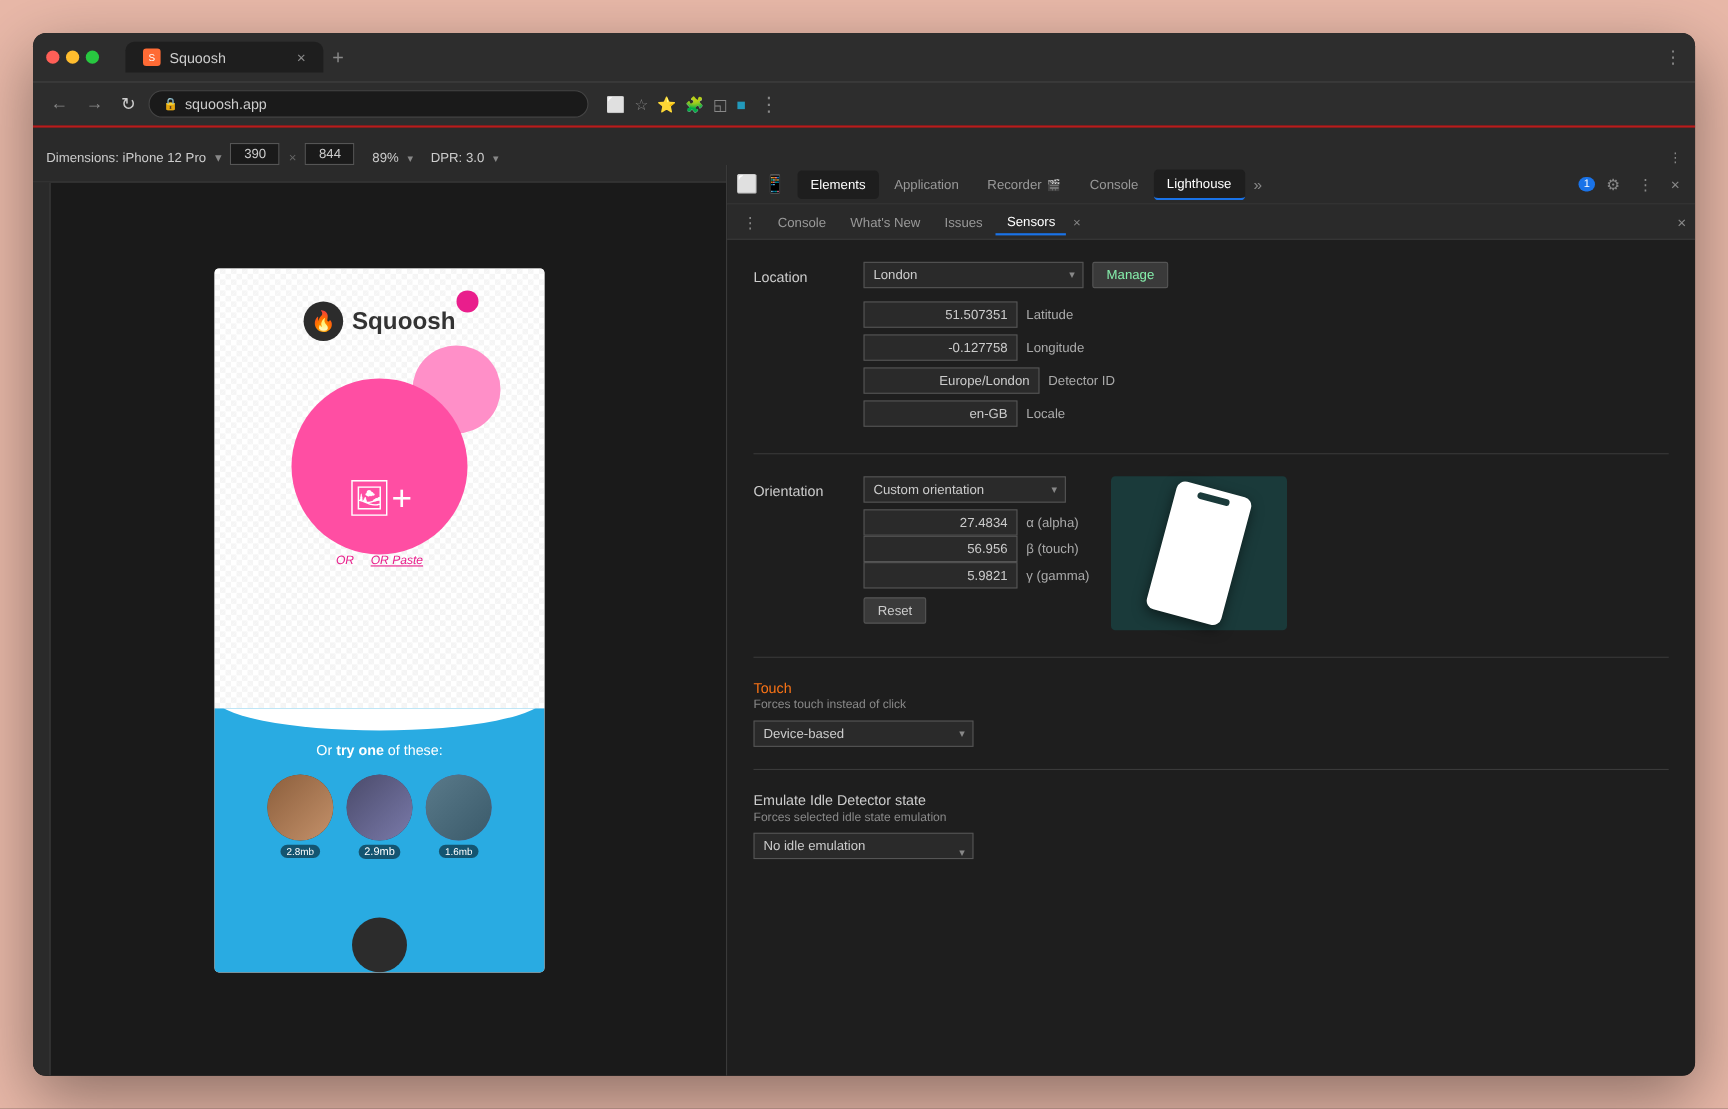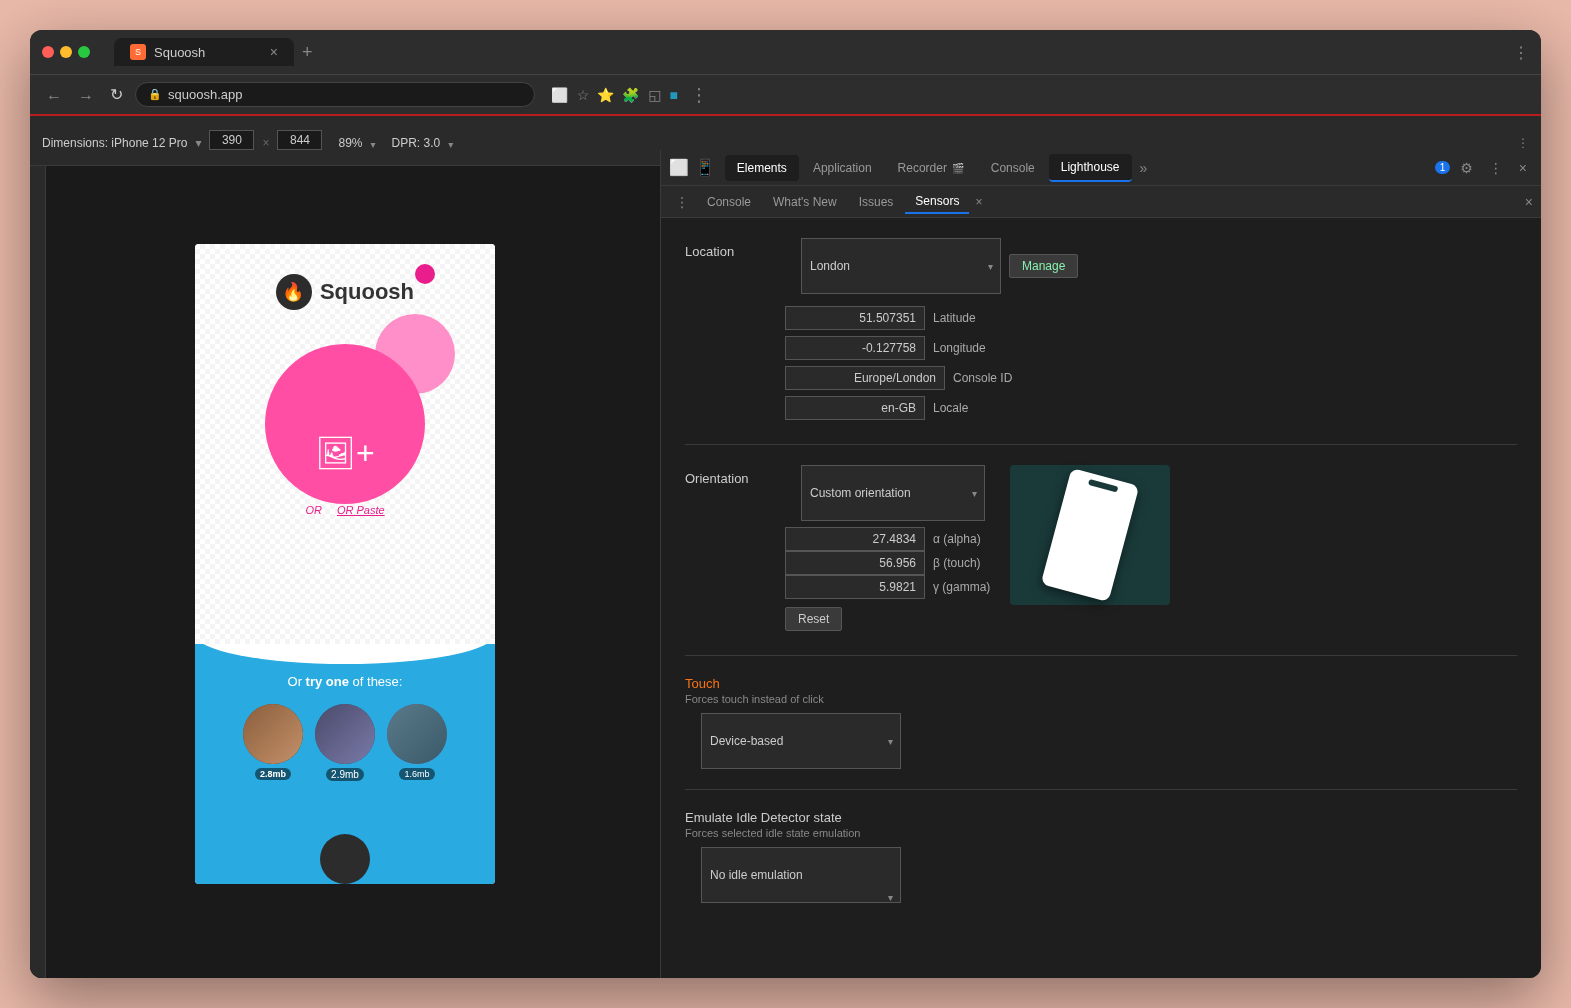--- a/index.html
+++ b/index.html
@@ -472,26 +472,25 @@
     .location-dropdown {
       display: flex;
       align-items: center;
       gap: 8px;
       margin-bottom: 6px;
     }
     .dropdown-select {
       background: #2a2a2a;
       border: 1px solid #555;
       color: #ccc;
-      padding: 20px 8px;
+      padding: 4px 8px;
       font-size: 12px;
       width: 180px;
       appearance: none;
       cursor: pointer;
-      margin-left: 16px;
     }
     .manage-btn {
       background: #3a3a3a;
       border: 1px solid #555;
       color: #86efac;
       padding: 4px 12px;
       font-size: 12px;
       cursor: pointer;
       border-radius: 2px;
     }
@@ -647,21 +646,21 @@
           </div>
         </div>
         <div class="squoosh-bottom">
           <div class="wave-top"></div>
           <div class="try-one-text">
             <span>Or</span>
             <b>try one</b>
             <span>of these:</span>
           </div>
           <div class="sample-images">
-            <div style="display:flex;flex-direction:column;align-items:center;gap:4px;font-weight:bold;">
+            <div style="display:flex;flex-direction:column;align-items:center;gap:4px;">
               <div class="sample-img sample-img-1">
                 <div style="width:100%;height:100%;background:linear-gradient(135deg,#8B5e3c,#c4916a);border-radius:50%;"></div>
               </div>
               <span style="background:rgba(0,0,0,0.5);color:white;font-size:9px;padding:1px 5px;border-radius:8px;">2.8mb</span>
             </div>
             <div style="display:flex;flex-direction:column;align-items:center;gap:4px;">
               <div class="sample-img sample-img-2">
                 <div style="width:100%;height:100%;background:linear-gradient(135deg,#4a4a6a,#7a7aaa);border-radius:50%;"></div>
               </div>
               <span style="background:rgba(0,0,0,0.5);color:white;font-size:10px;padding:1px 5px;border-radius:8px;">2.9mb</span>
@@ -743,21 +742,21 @@
             <div class="field-row">
               <input class="field-input" type="text" value="51.507351" style="">
               <span class="field-label">Latitude</span>
             </div>
             <div class="field-row">
               <input class="field-input" type="text" value="-0.127758" style="">
               <span class="field-label">Longitude</span>
             </div>
             <div class="field-row">
               <input class="field-input" type="text" style="width: 160px;" value="Europe/London">
-              <span class="field-label">Console ID</span>
+              <span class="field-label">Detector ID</span>
             </div>
             <div class="field-row">
               <input class="field-input" type="text" value="en-GB" style="">
               <span class="field-label">Locale</span>
             </div>
           </div>
         </div>
 
         <hr class="section-divider">
 

